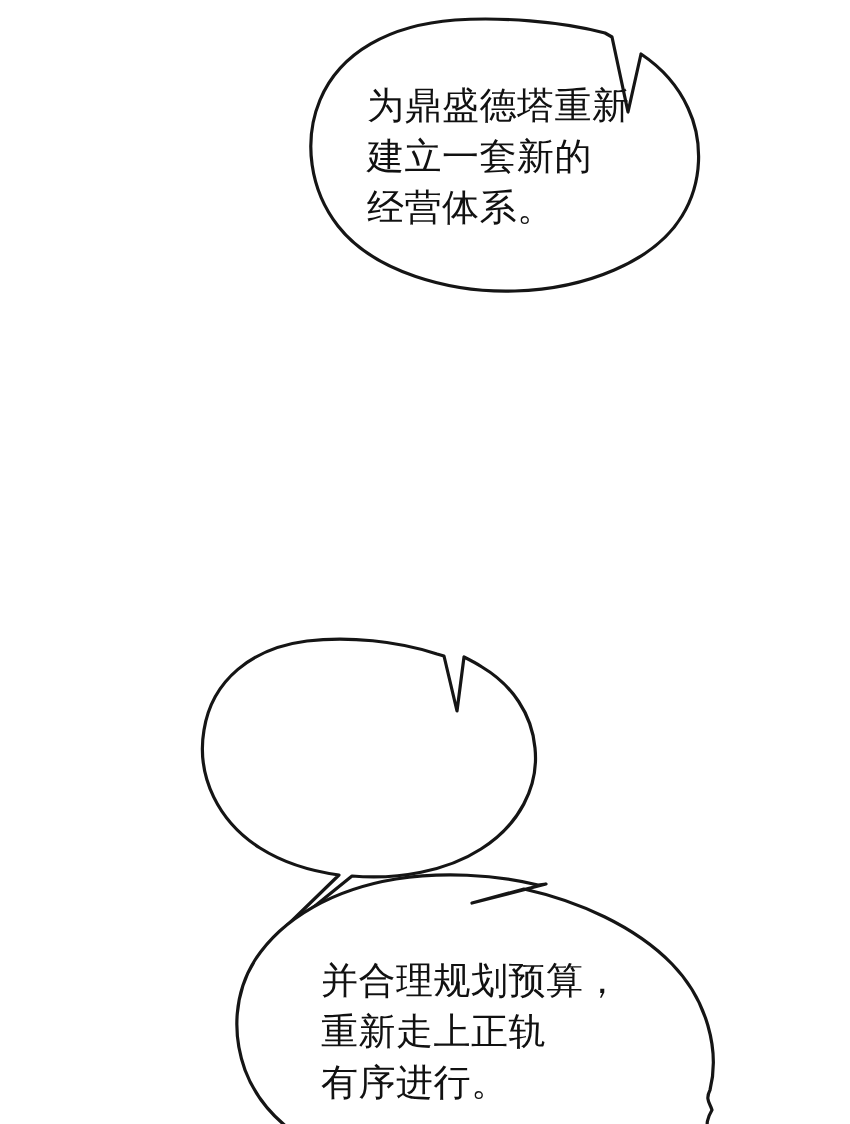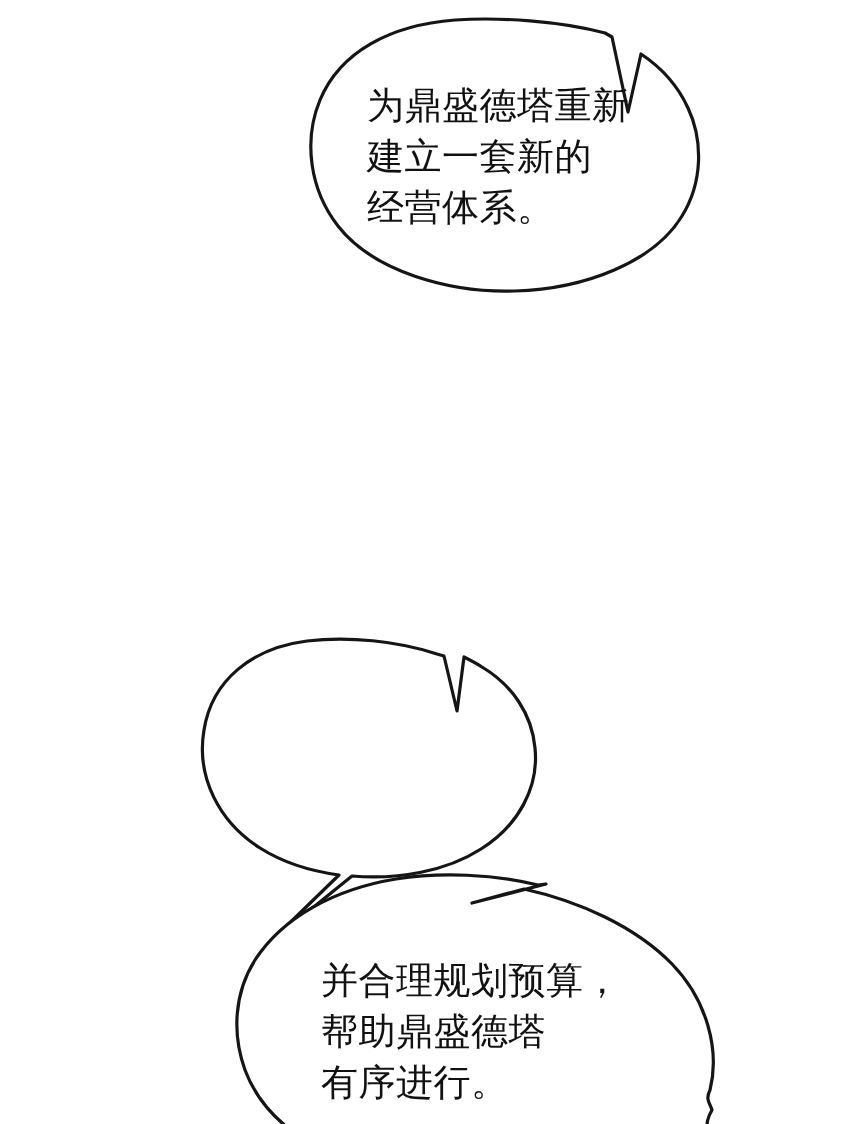--- a/index.html
+++ b/index.html
@@ -94,16 +94,16 @@
              L 546 884
              Z"></path>
   </svg>
 
   <div class="bubble-text" id="bubble-1-text">为鼎盛德塔重新
 建立一套新的
 经营体系。</div>
 
 
   <div class="bubble-text" id="bubble-3-text">并合理规划预算，
-帮助鼎盛德塔
+重新走上正轨
 有序进行。</div>
 
 </div>
 
 </body></html>

